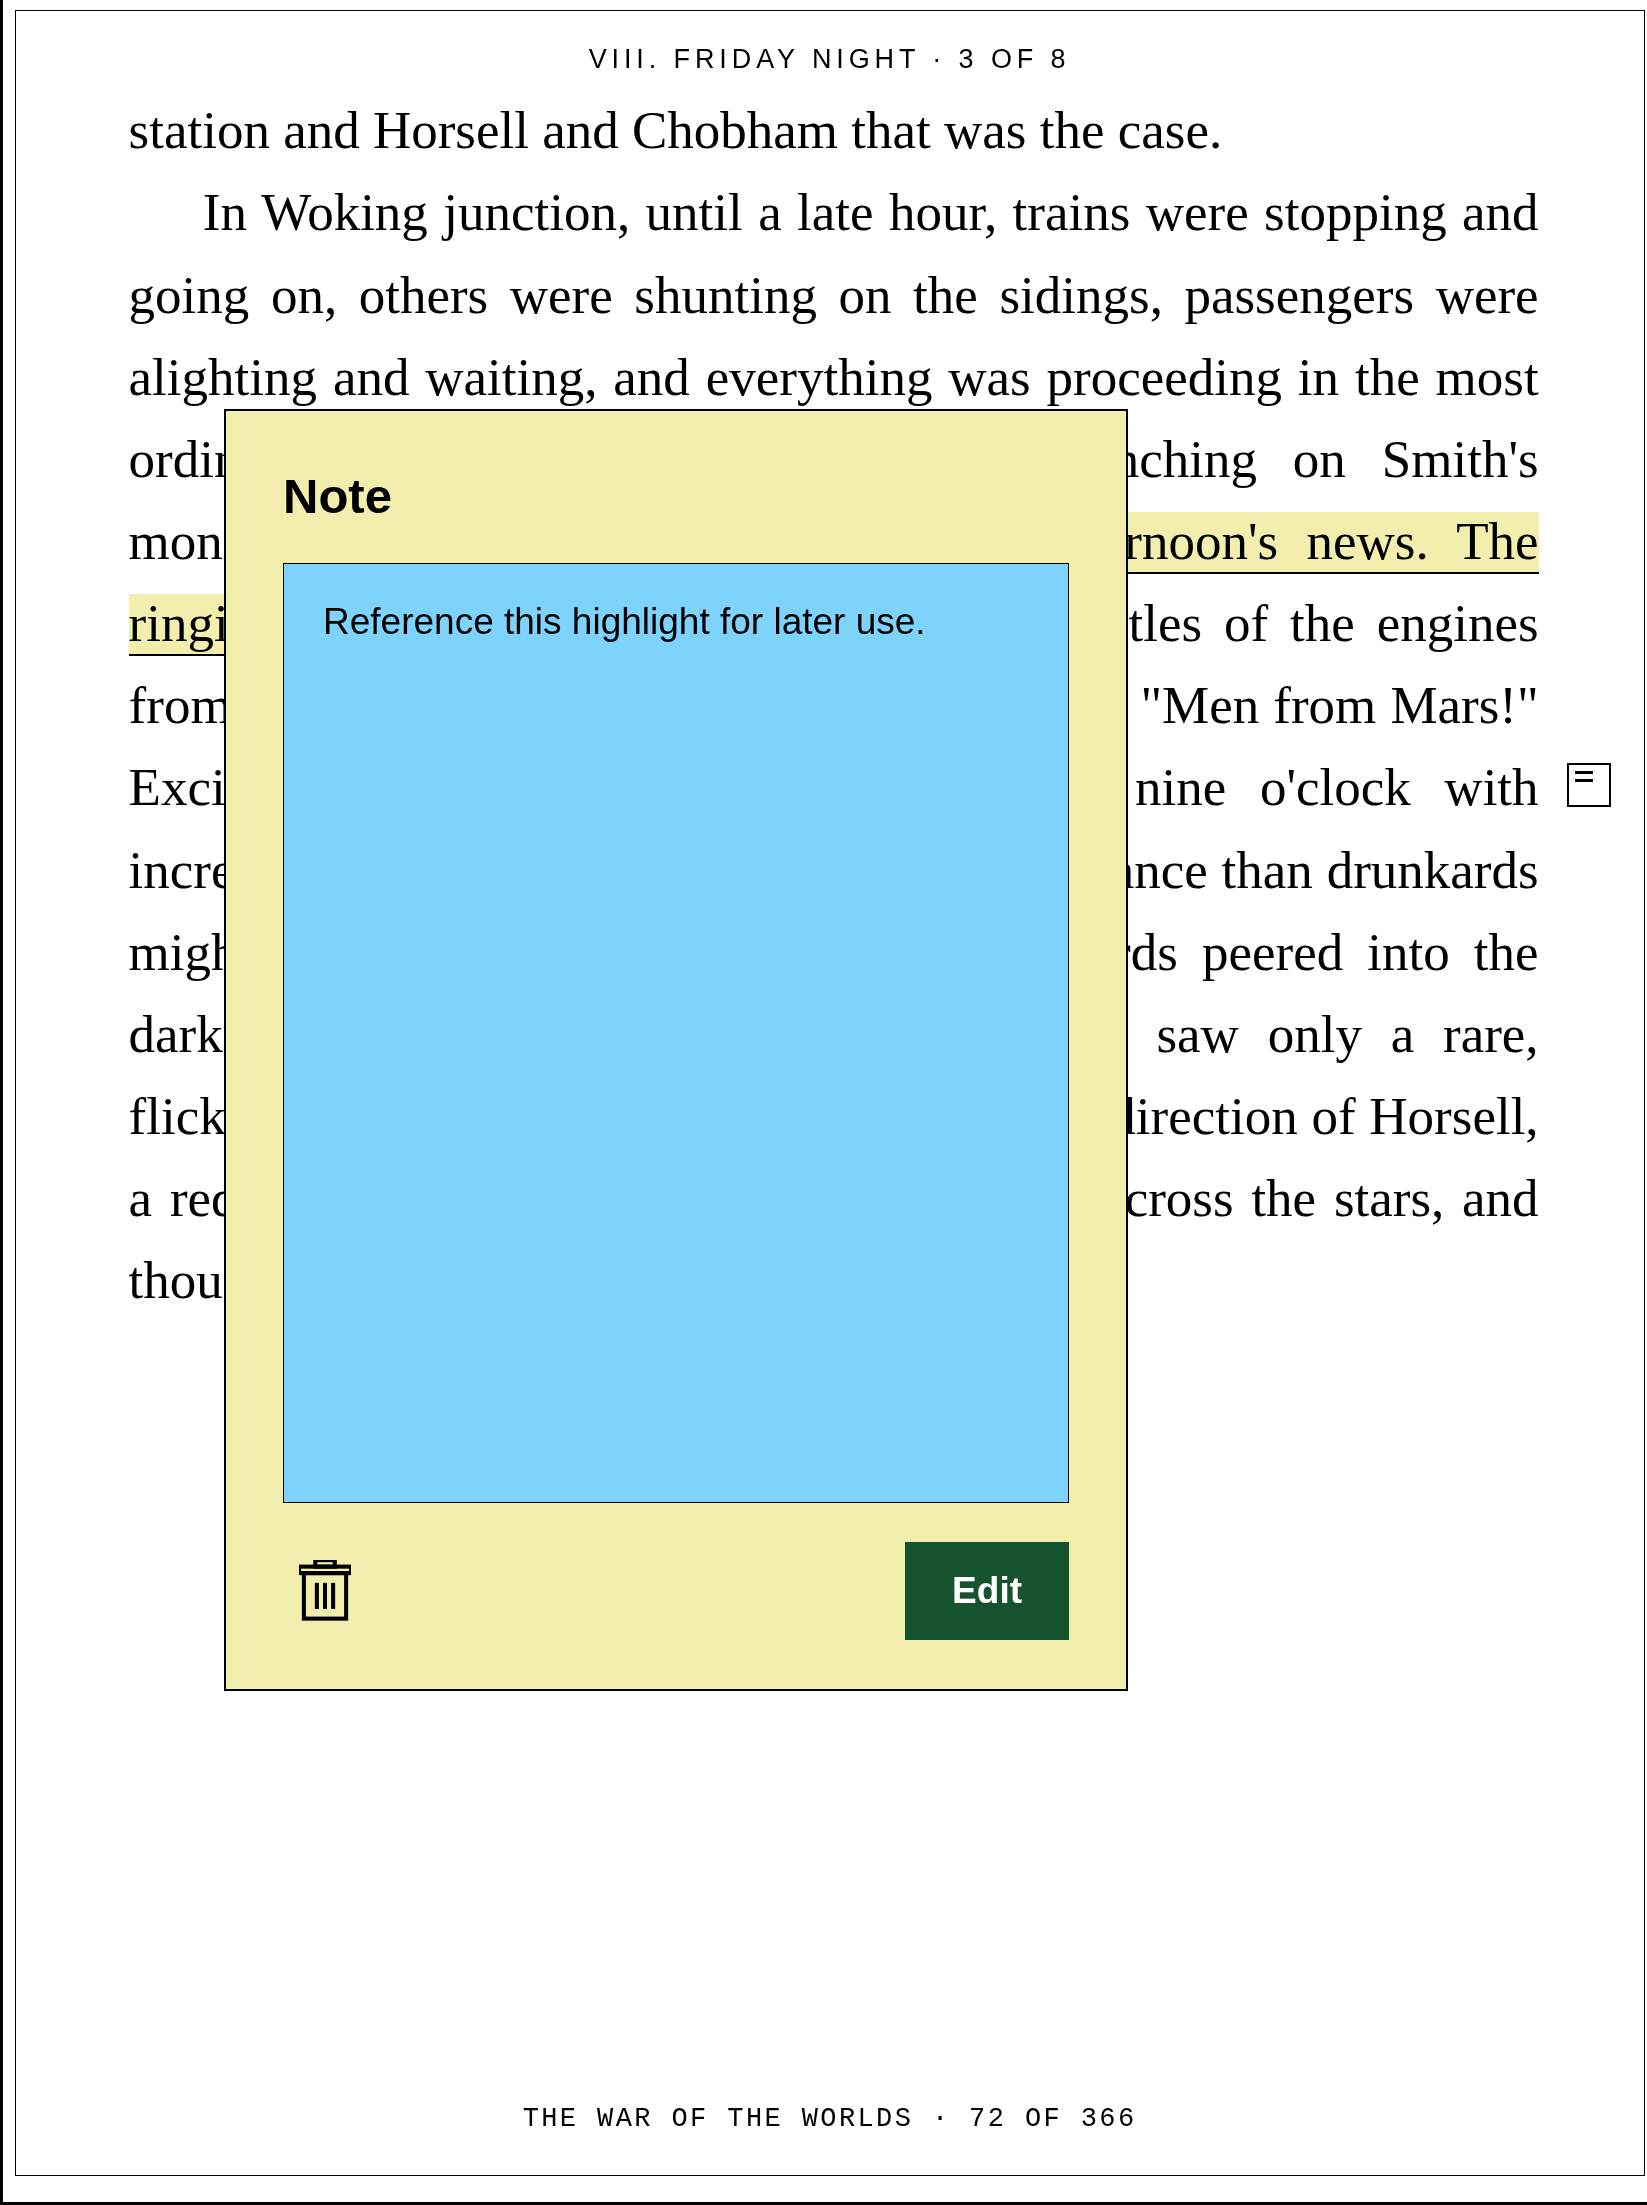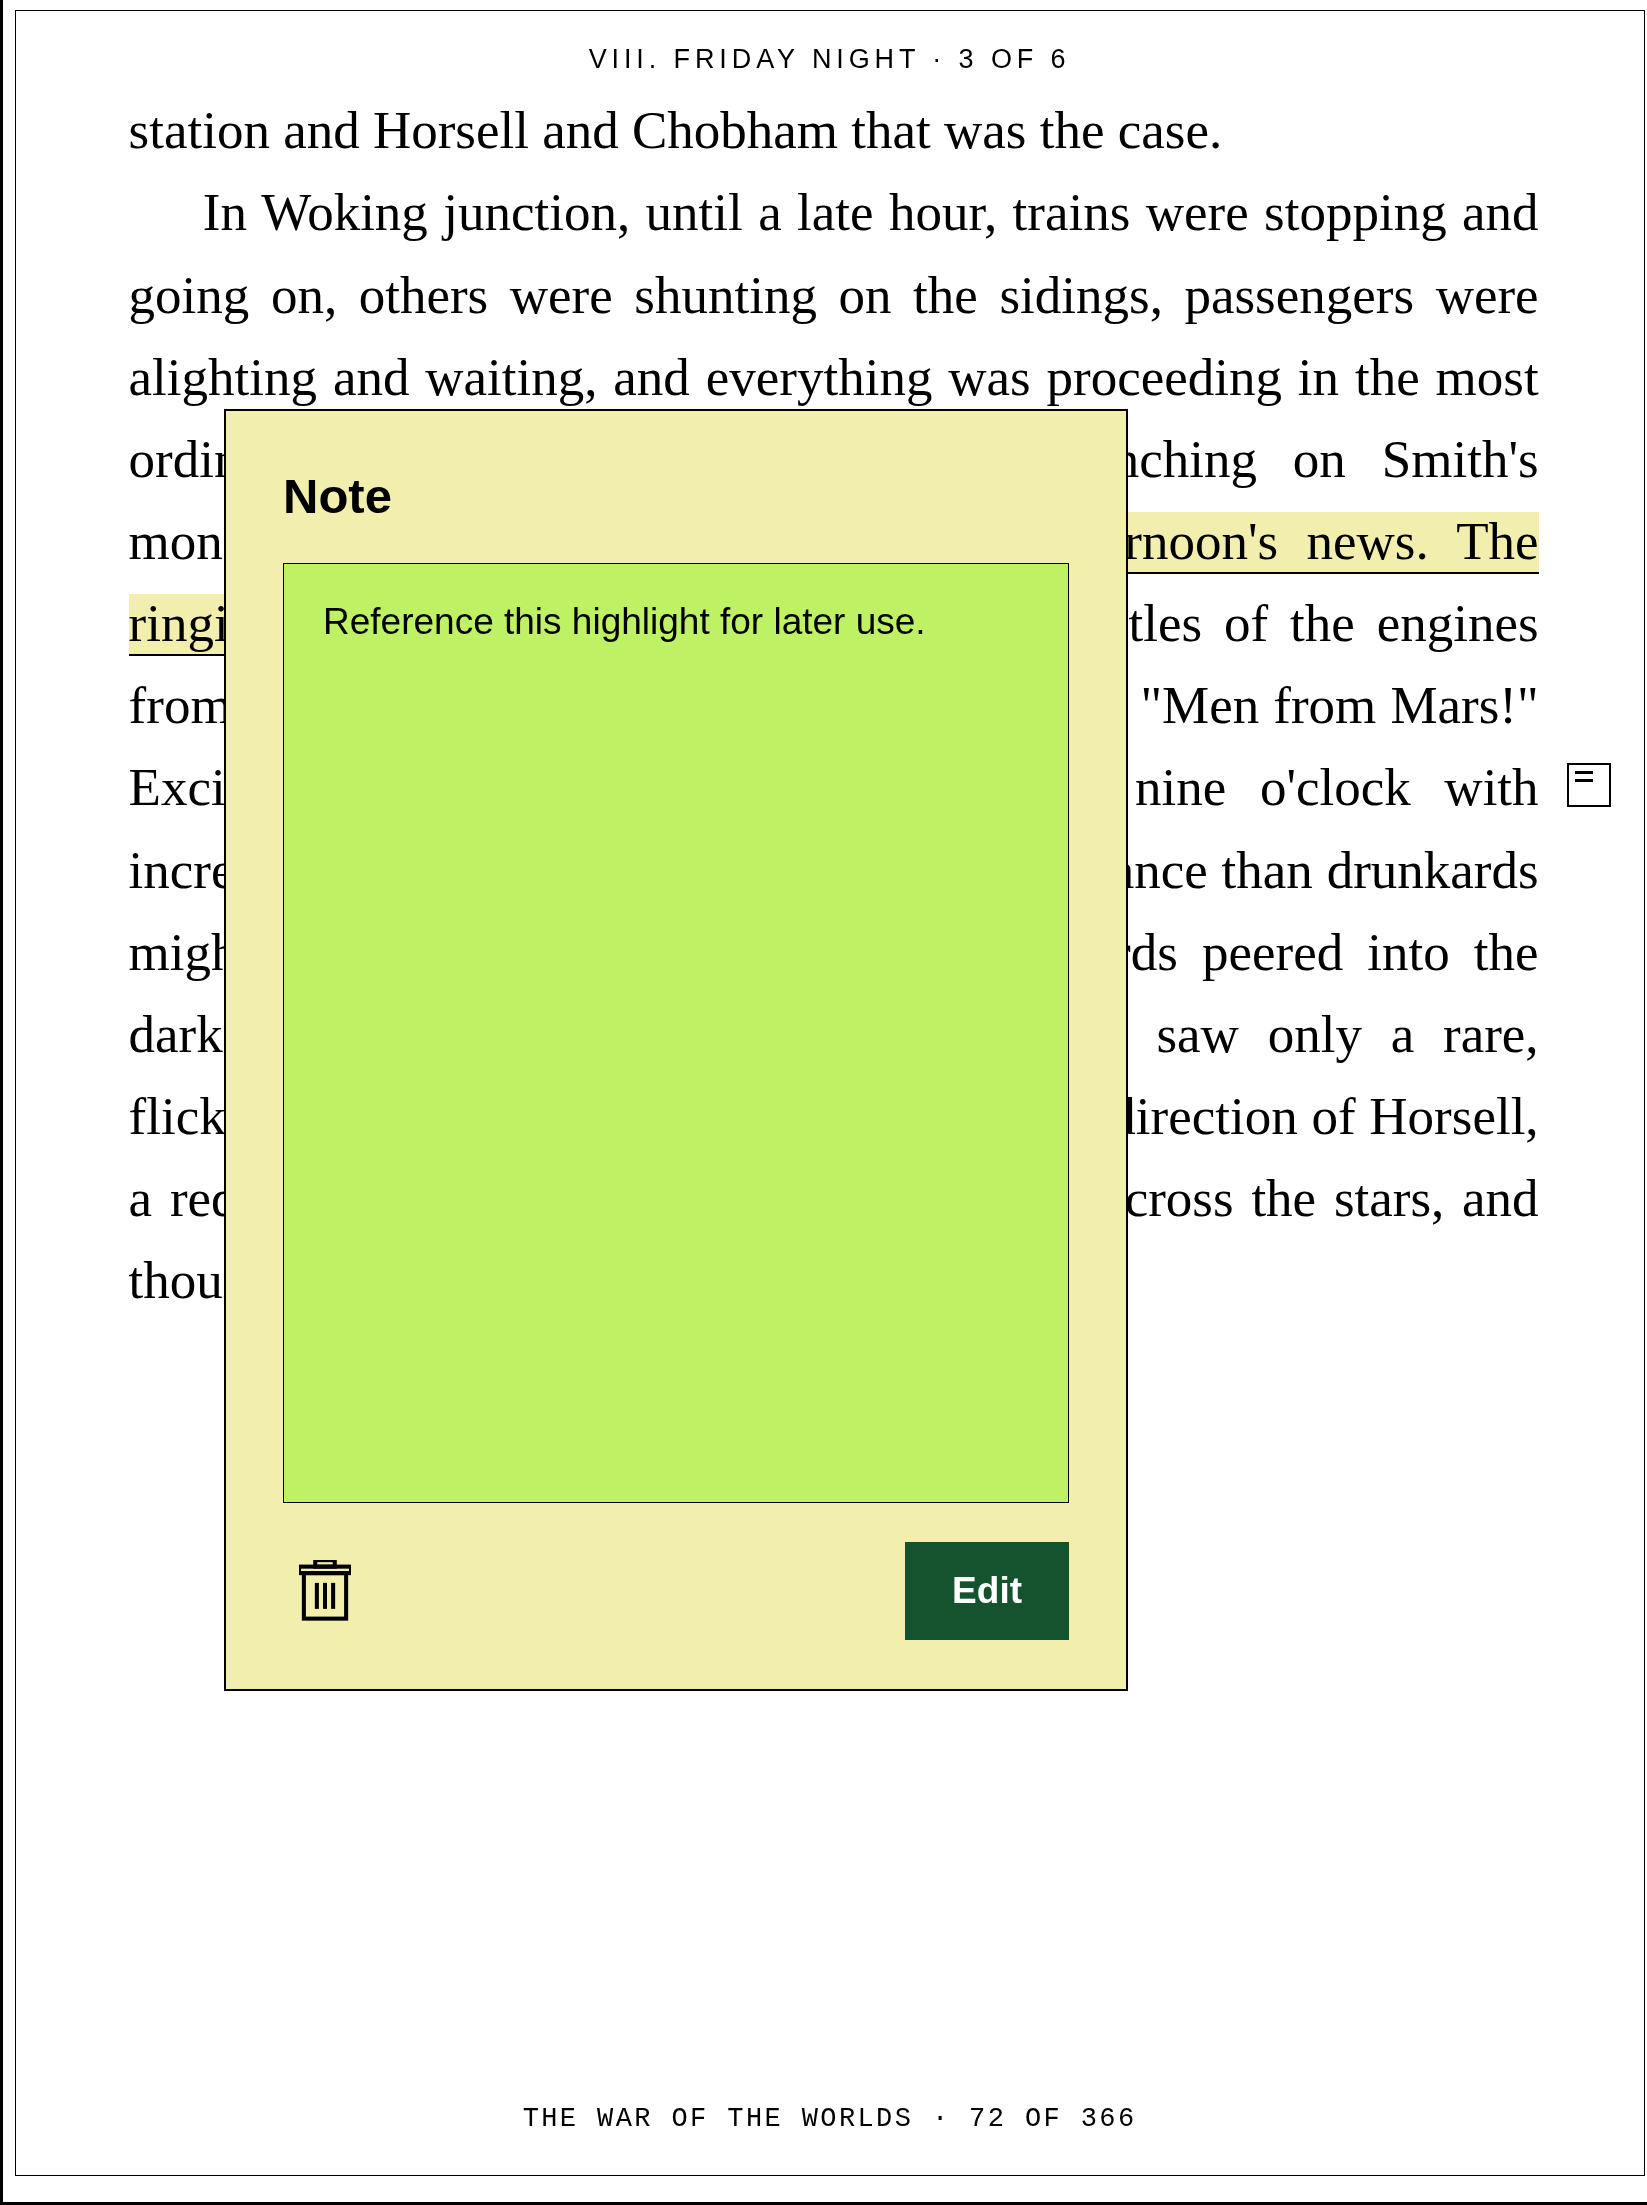--- a/index.html
+++ b/index.html
@@ -103,21 +103,21 @@
   }
   .note-title {
     font-family: -apple-system, Helvetica, Arial, sans-serif;
     font-size: 49px;
     font-weight: 700;
     color: #000;
     margin-bottom: 39px;
   }
   .note-textbox {
     flex: 1;
-    background: #bef264;
+    background: #7dd3fc;
     border: 1.6px solid #000;
     padding: 32px 39px;
     font-family: -apple-system, Helvetica, Arial, sans-serif;
     font-size: 37px;
     color: #000;
     line-height: 1.4;
     text-align: left;
     overflow: hidden;
     resize: none;
   }
@@ -148,21 +148,21 @@
     cursor: pointer;
   }
 </style>
 </head>
 <body>
 
 <div class="page-frame"></div>
 
 <div class="content-area">
 
-  <div class="chapter-header">VIII. FRIDAY NIGHT · 3 OF 6</div>
+  <div class="chapter-header">VIII. FRIDAY NIGHT · 3 OF 8</div>
 
   <div class="reading-body">
     <p>station and Horsell and Chobham that was the case.</p>
     <p class="indent">
       <span>In Woking junction, until a late hour, trains were stopping and going on, others were shunting on the sidings, passengers were alighting and waiting, and everything was proceeding in the most ordinary way. A boy from the town, trenching on Smith's monopoly, was selling papers with </span><span class="hl">the afternoon's news. The ringing impact of trucks, the sym</span><span> shrill whistles of the engines from the junction, mingled with their shouts of "Men from Mars!" Excited men came into the station about nine o'clock with incredible tidings, and caused no more disturbance than drunkards might have done. People rattling Londonwards peered into the darkness outside the carriage windows, and saw only a rare, flickering, vanishing spark dance up from the direction of Horsell, a red glow and a thin veil of smoke driving across the stars, and thought</span>
     </p>
   </div>
 
   <div class="note-marker"></div>
 

